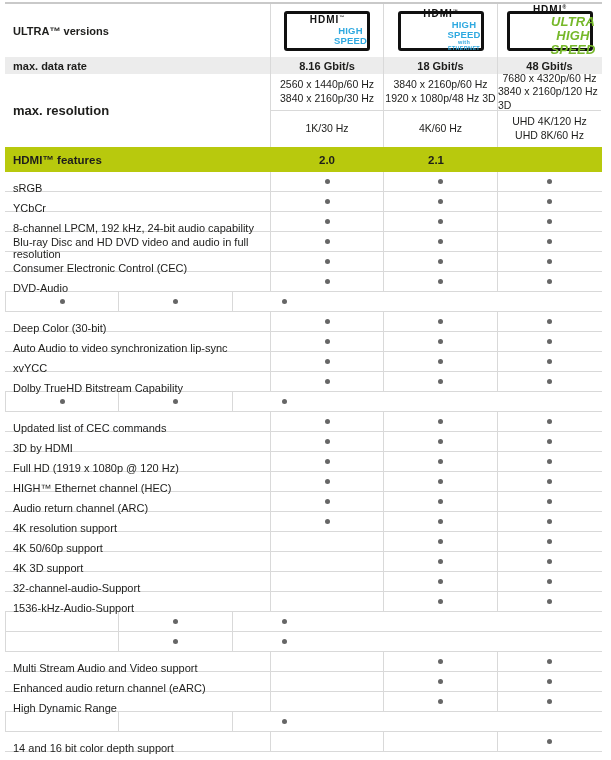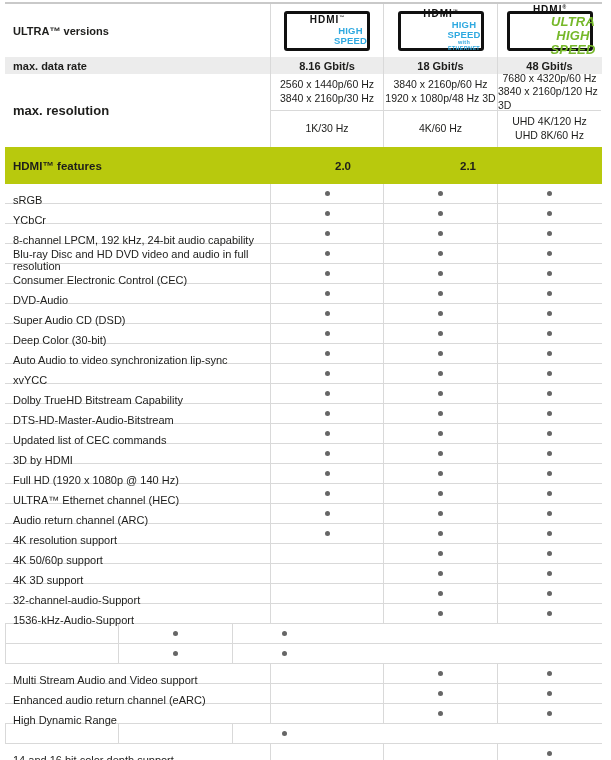--- a/index.html
+++ b/index.html
@@ -32,21 +32,21 @@
   .r-rate{height:17px;background:var(--gray);font-size:11px;font-weight:bold;}
   
   .r-res{height:73px;}
   .r-res .c-label{font-weight:bold;font-size:13px;}
   .res-col{display:flex;flex-direction:column;align-items:stretch;justify-content:flex-start;}
   .res-top{height:36px;display:flex;flex-direction:column;align-items:center;justify-content:center;
            font-size:10.5px;line-height:1.3;}
   .res-bot{height:37px;border-top:1px solid var(--line);display:flex;flex-direction:column;
            align-items:center;justify-content:center;font-size:10.5px;line-height:1.3;}
   
-  .r-feat-head{height:37px;background:var(--green);gap:16px;}
+  .r-feat-head{height:25px;background:var(--green);}
   .r-feat-head .c-label{font-weight:bold;font-size:11px;}
   .r-feat-head .cell{border-left:none;font-weight:bold;font-size:11.5px;}
   
   .features-body{width:100%;}
   .f-row{display:flex;height:20px;border-bottom:1px solid var(--line);}
   .f-row .c-label{font-size:11px;margin-top:12px;}
   .dot{width:5px;height:5px;border-radius:50%;background:var(--dot);display:inline-block;}
 </style>
 </head>
 <body>
@@ -192,21 +192,20 @@
             <span class="dot"></span>
           </div>
     <div class="cell c2">
             <span class="dot"></span>
           </div>
     <div class="cell c3">
             <span class="dot"></span>
           </div>
   </div>
         <div class="row f-row">
-    <div class="cell c-label">Super Audio CD (DSD)</div>
     <div class="cell c1">
             <span class="dot"></span>
           </div>
     <div class="cell c2">
             <span class="dot"></span>
           </div>
     <div class="cell c3">
             <span class="dot"></span>
           </div>
   </div>
@@ -252,21 +251,20 @@
             <span class="dot"></span>
           </div>
     <div class="cell c2">
             <span class="dot"></span>
           </div>
     <div class="cell c3">
             <span class="dot"></span>
           </div>
   </div>
         <div class="row f-row">
-    <div class="cell c-label">DTS-HD-Master-Audio-Bitstream</div>
     <div class="cell c1">
             <span class="dot"></span>
           </div>
     <div class="cell c2">
             <span class="dot"></span>
           </div>
     <div class="cell c3">
             <span class="dot"></span>
           </div>
   </div>
@@ -288,33 +286,33 @@
             <span class="dot"></span>
           </div>
     <div class="cell c2">
             <span class="dot"></span>
           </div>
     <div class="cell c3">
             <span class="dot"></span>
           </div>
   </div>
         <div class="row f-row">
-    <div class="cell c-label">Full HD (1920 x 1080p @ 140 Hz)</div>
-    <div class="cell c1">
-            <span class="dot"></span>
-          </div>
-    <div class="cell c2">
-            <span class="dot"></span>
-          </div>
-    <div class="cell c3">
-            <span class="dot"></span>
-          </div>
-  </div>
-        <div class="row f-row">
-    <div class="cell c-label">ULTRA™ Ethernet channel (HEC)</div>
+    <div class="cell c-label">Full HD (1919 x 1080p @ 120 Hz)</div>
+    <div class="cell c1">
+            <span class="dot"></span>
+          </div>
+    <div class="cell c2">
+            <span class="dot"></span>
+          </div>
+    <div class="cell c3">
+            <span class="dot"></span>
+          </div>
+  </div>
+        <div class="row f-row">
+    <div class="cell c-label">HIGH™ Ethernet channel (HEC)</div>
     <div class="cell c1">
             <span class="dot"></span>
           </div>
     <div class="cell c2">
             <span class="dot"></span>
           </div>
     <div class="cell c3">
             <span class="dot"></span>
           </div>
   </div>

